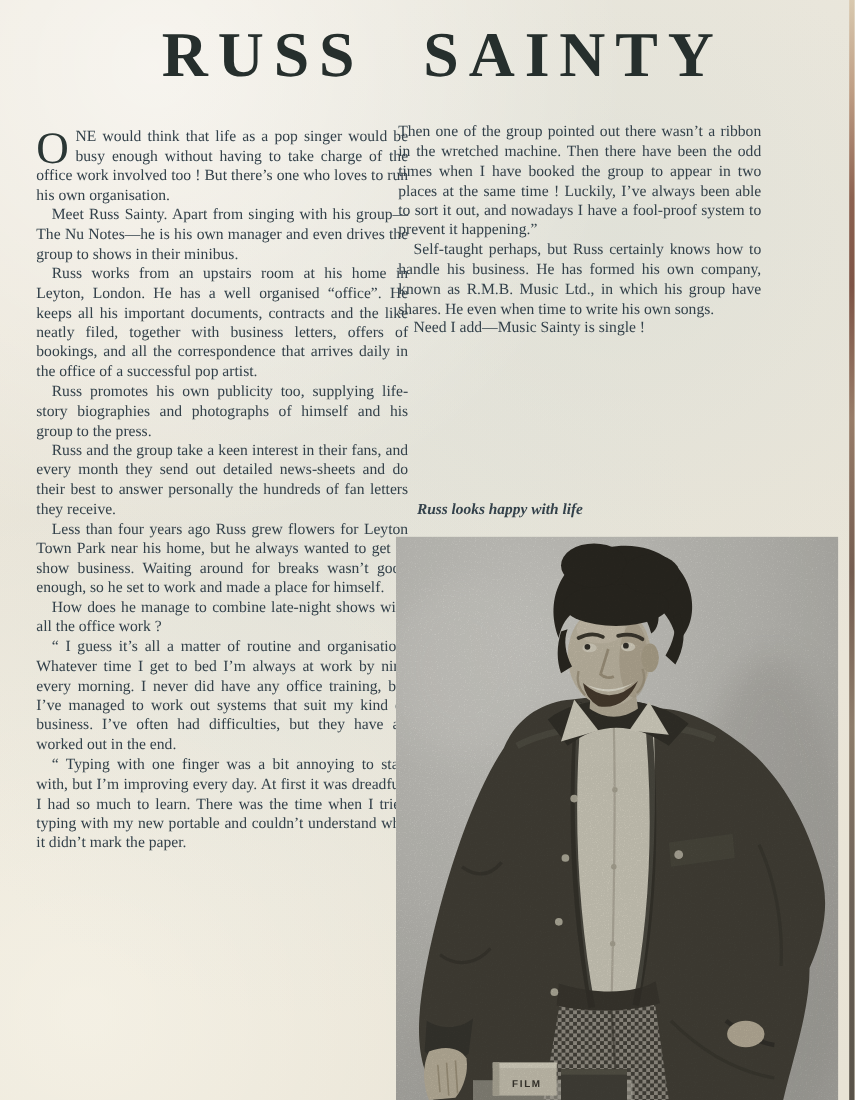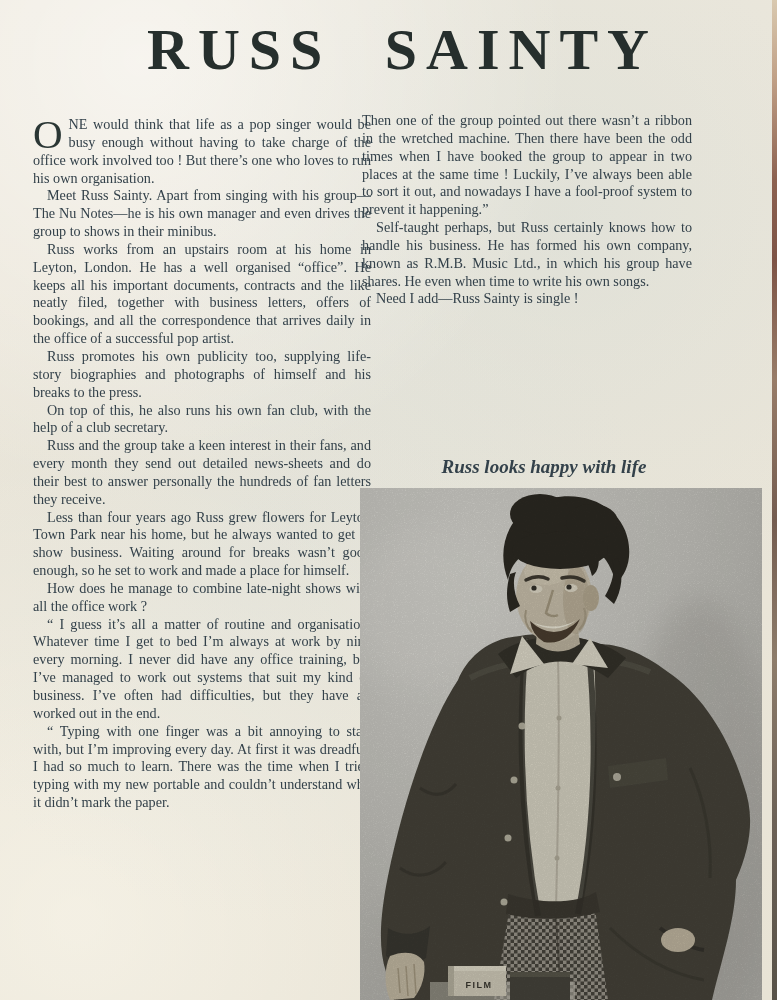--- a/index.html
+++ b/index.html
@@ -35,50 +35,49 @@
   }
   .col p { margin:0; text-indent:14px; }
   .col p.first { text-indent:0; }
   .col-left  { left:33px;  top:116px; width:338px; }
   .col-right { left:362px; top:112px; width:330px; }
   .dropcap {
     float:left; font-size:41px; line-height:32px; padding:2px 6px 0 0;
     color:#2a3634;
   }
   .caption {
-    position:absolute; left:379px; top:456px; width:330px; text-align:center;
-    font-style:italic; font-weight:bold; font-size:19px; color:#33414a;
+    position:absolute; left:379px; top:456px; width:330px; text-align:left;
+    font-style:italic; font-weight:bold; font-size:14px; color:#33414a;
   }
   .photo { position:absolute; left:360px; top:488px; width:402px; height:512px; }
   .photo svg { display:block; width:100%; height:100%; }
 </style>
 </head>
 <body>
 
 <div class="page">
 
   <h1 class="title">RUSS SAINTY</h1>
 
   <div class="col col-left">
     <p class="first"><span class="dropcap">O</span><span>NE would think that life as a pop singer would be busy enough without having to take charge of the office work involved too ! But there’s one who loves to run his own organisation.</span></p>
     <p>Meet Russ Sainty. Apart from singing with his group—The Nu Notes—he is his own manager and even drives the group to shows in their minibus.</p>
     <p>Russ works from an upstairs room at his home in Leyton, London. He has a well organised “office”. He keeps all his important documents, contracts and the like neatly filed, together with business letters, offers of bookings, and all the correspondence that arrives daily in the office of a successful pop artist.</p>
-    <p>Russ promotes his own publicity too, supplying life-story biographies and photographs of himself and his breaks to the press.</p>
-    <p>On top of this, he also runs his own fan club, with the help of a club secretary.</p>
+    <p>Russ promotes his own publicity too, supplying life-story biographies and photographs of himself and his group to the press.</p>
     <p>Russ and the group take a keen interest in their fans, and every month they send out detailed news-sheets and do their best to answer personally the hundreds of fan letters they receive.</p>
     <p>Less than four years ago Russ grew flowers for Leyton Town Park near his home, but he always wanted to get in show business. Waiting around for breaks wasn’t good enough, so he set to work and made a place for himself.</p>
     <p>How does he manage to combine late-night shows with all the office work ?</p>
     <p>“ I guess it’s all a matter of routine and organisation. Whatever time I get to bed I’m always at work by nine every morning. I never did have any office training, but I’ve managed to work out systems that suit my kind of business. I’ve often had difficulties, but they have all worked out in the end.</p>
     <p>“ Typing with one finger was a bit annoying to start with, but I’m improving every day. At first it was dreadful; I had so much to learn. There was the time when I tried typing with my new portable and couldn’t understand why it didn’t mark the paper.</p>
   </div>
 
   <div class="col col-right">
     <p class="first">Then one of the group pointed out there wasn’t a ribbon in the wretched machine. Then there have been the odd times when I have booked the group to appear in two places at the same time ! Luckily, I’ve always been able to sort it out, and nowadays I have a fool-proof system to prevent it happening.”</p>
     <p>Self-taught perhaps, but Russ certainly knows how to handle his business. He has formed his own company, known as R.M.B. Music Ltd., in which his group have shares. He even when time to write his own songs.</p>
-    <p>Need I add—Russ Sainty is single !</p>
+    <p>Need I add—Music Sainty is single !</p>
   </div>
 
   <div class="caption">Russ looks happy with life</div>
 
   <div class="photo">
     <svg viewBox="0 0 402 512" preserveAspectRatio="none" role="img">
       <defs>
         <radialGradient id="wall" cx="30%" cy="18%" r="95%">
           <stop offset="0" stop-color="#d8d7d1"></stop>
           <stop offset="0.55" stop-color="#c6c5bf"></stop>

